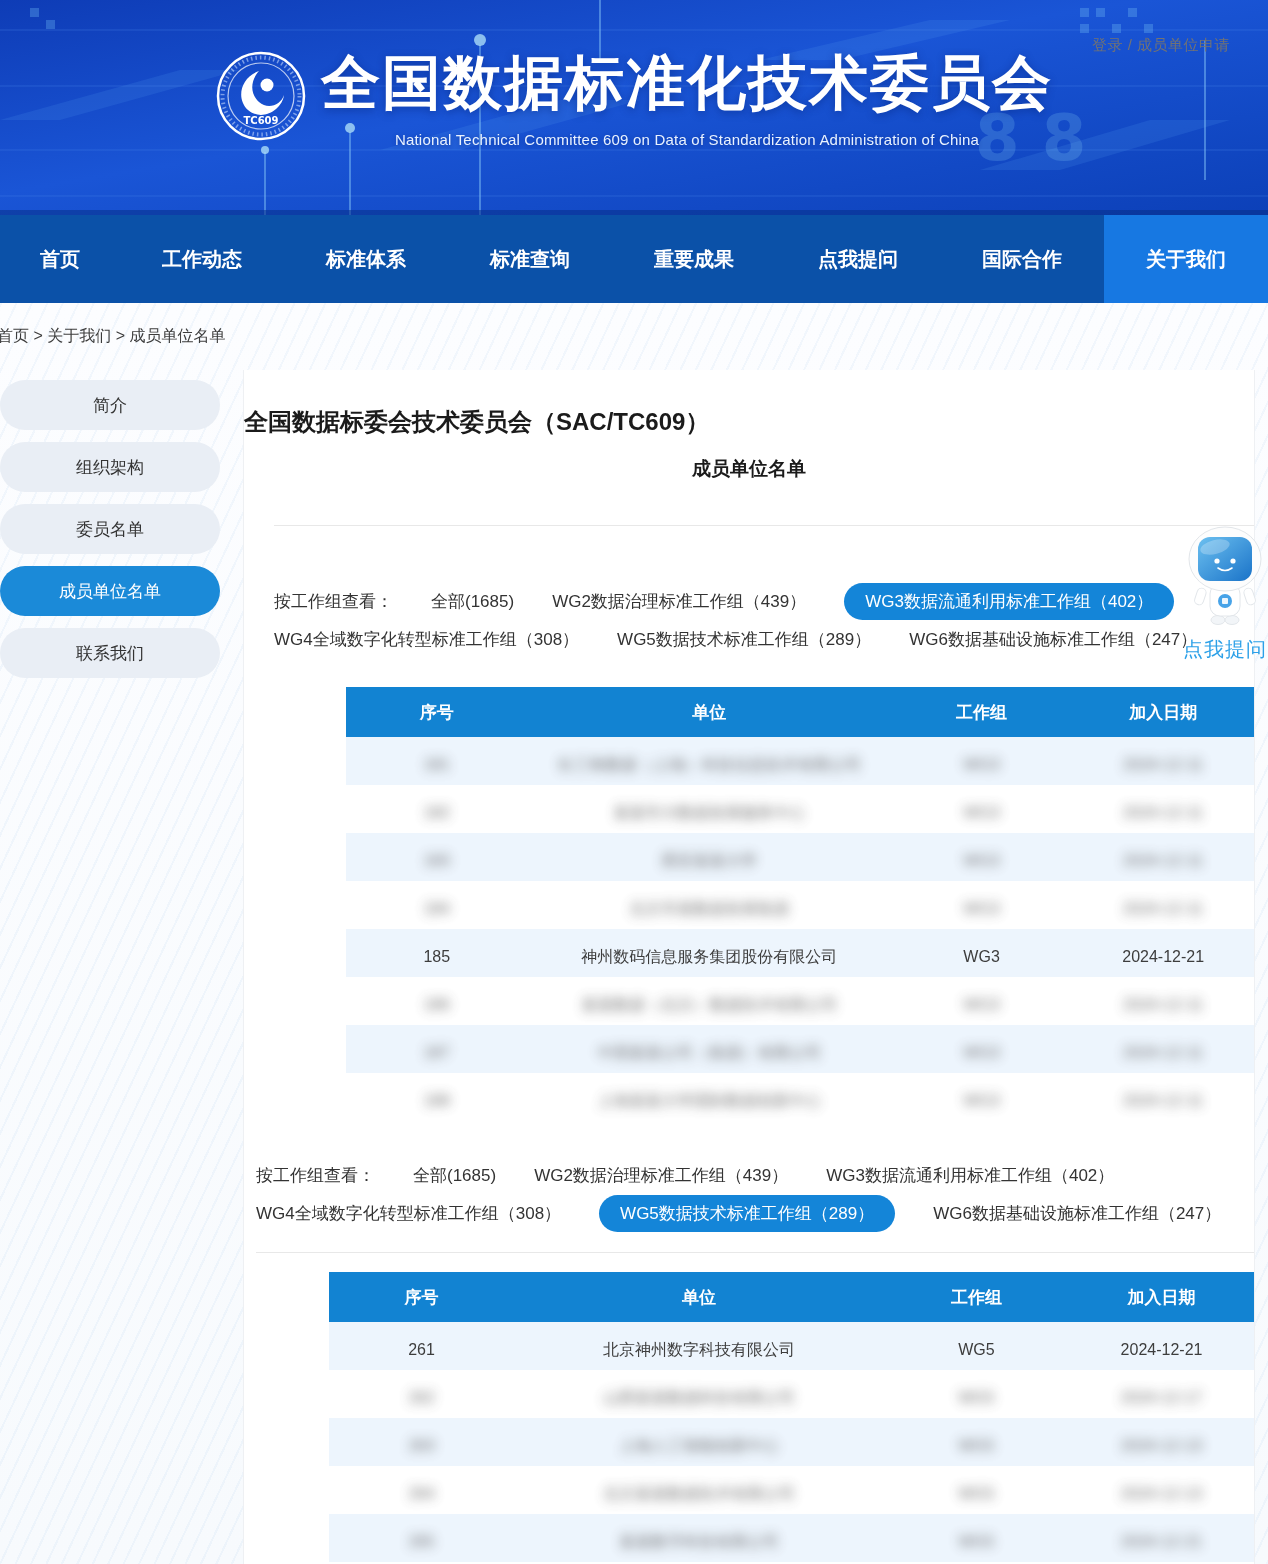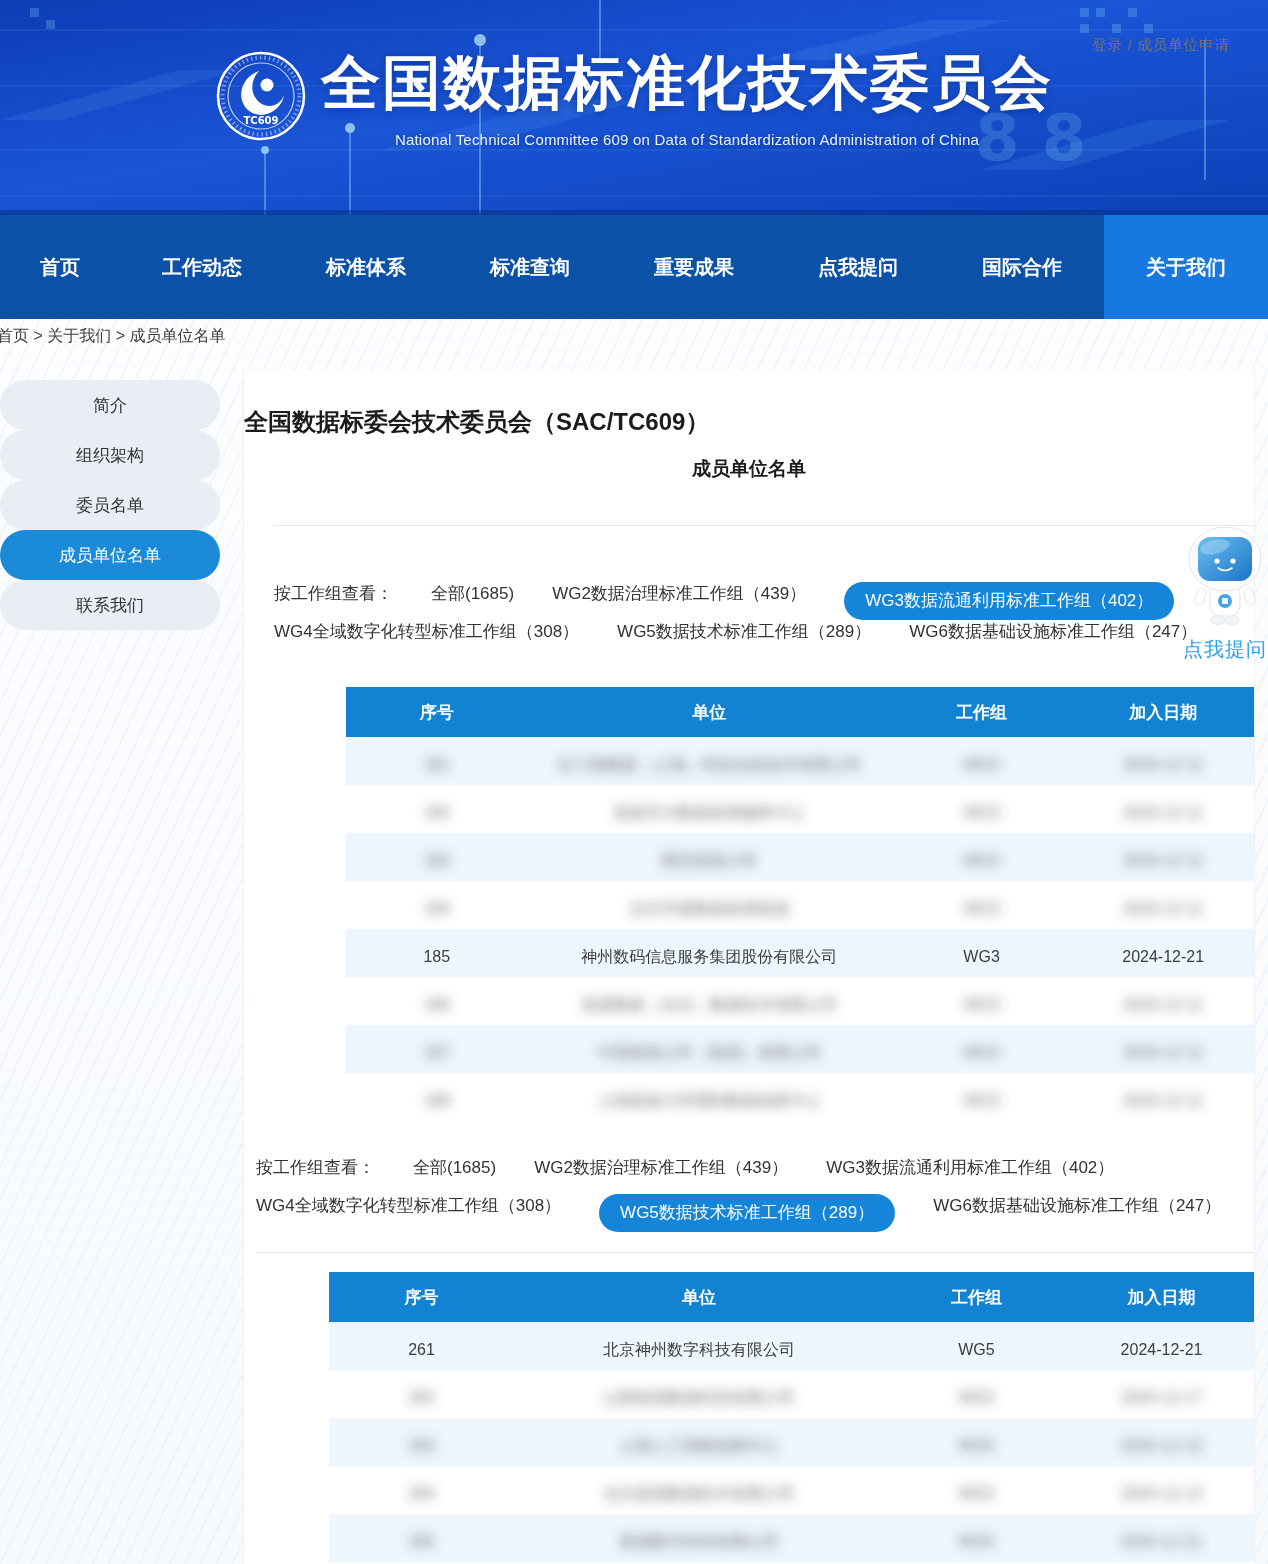--- a/index.html
+++ b/index.html
@@ -27,21 +27,21 @@
     color:#fff; font-size:59px; font-weight:700; letter-spacing:2px;
     text-shadow:0 2px 8px rgba(0,30,110,.45);
   }
   .brand-sub {
     color:#e9f2ff; font-size:15px; margin-top:7px; text-align:center; letter-spacing:.2px;
     text-shadow:0 1px 4px rgba(0,30,110,.45);
   }
 
   
   .navbar {
-    position:absolute; top:215px; left:0; width:1268px; height:104px;
+    position:absolute; top:215px; left:0; width:1268px; height:88px;
     background:#0b51a8; display:flex; z-index:3;
   }
   .nav-item {
     flex:1; display:flex; align-items:center; justify-content:center;
     color:#fff; font-size:20px; font-weight:700; cursor:pointer;
   }
   .nav-item:first-child { flex:0 0 120px; }
   .nav-item.active { background:#1778e2; }
 
   
@@ -55,21 +55,21 @@
   
   .breadcrumb-bar {
     position:absolute; top:303px; left:0; width:1268px; height:67px; z-index:2;
     display:flex; align-items:center;
   }
   .breadcrumb { font-size:16px; color:#3c3c3c; margin-left:-3px; cursor:pointer; }
 
   
   .sidebar { position:absolute; top:380px; left:0; width:220px; z-index:2; }
   .side-pill {
-    width:220px; height:50px; border-radius:26px;
+    width:220px; height:50px; margin-bottom:12px; border-radius:26px;
     background:#e9eef5; color:#333; font-size:17px;
     display:flex; align-items:center; justify-content:center; cursor:pointer;
   }
   .side-pill.active { background:#1b8ad8; color:#fff; }
 
   
   .content-card {
     position:absolute; top:370px; left:243px; width:1012px; height:1194px; z-index:1;
     background:#fff; border:1px solid #eef0f3; border-top:none; border-bottom:none;
   }
@@ -77,21 +77,21 @@
     font-size:24px; font-weight:600; color:#1b1b1b; }
   .page-subtitle { position:absolute; top:86px; left:0; width:100%; text-align:center;
     font-size:19px; font-weight:600; color:#1b1b1b; }
   .divider { position:absolute; border-top:1px solid #e8e8e8; }
   .d1 { top:155px; left:30px; width:980px; }
   .d2 { top:882px; left:12px; width:998px; }
 
   .filter-block { position:absolute; }
   .fb1 { top:212px; left:30px; }
   .fb2 { top:786px; left:12px; }
-  .filter-row { display:flex; gap:38px; height:38px; margin-bottom:0; }
+  .filter-row { display:flex; align-items:center; gap:38px; height:38px; margin-bottom:0; }
   .filter-row.row2 { margin-top:0; }
   .filter-label { font-size:17px; color:#333; }
   .filter-opt { font-size:17px; color:#333; cursor:pointer; white-space:nowrap; }
   .filter-opt.selected {
     background:#1485d8; color:#fff; padding:7px 21px; border-radius:20px;
   }
 
   .table-wrap { position:absolute; }
   .t1 { top:317px; left:102px; width:908px; }
   .t2 { top:902px; left:85px; width:925px; }

